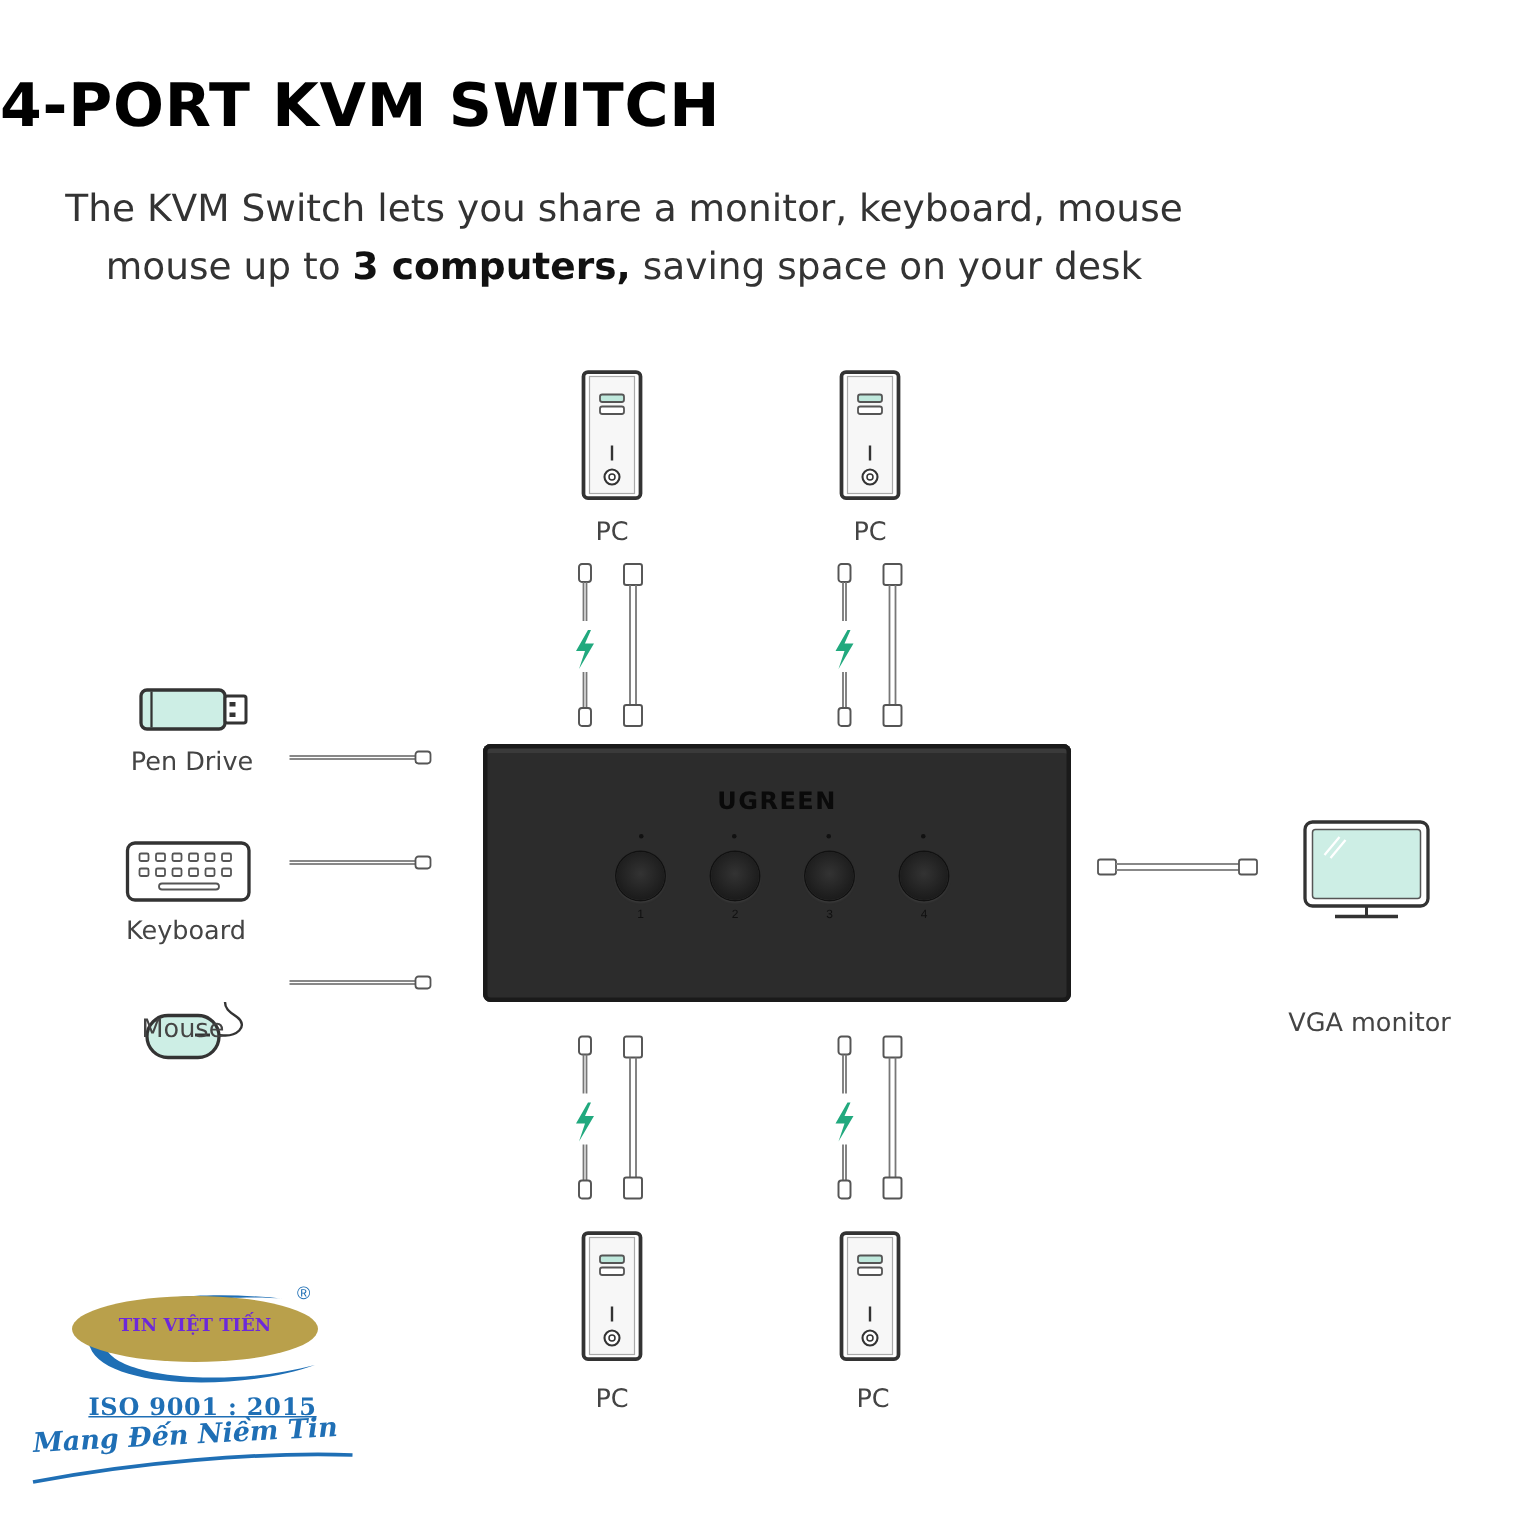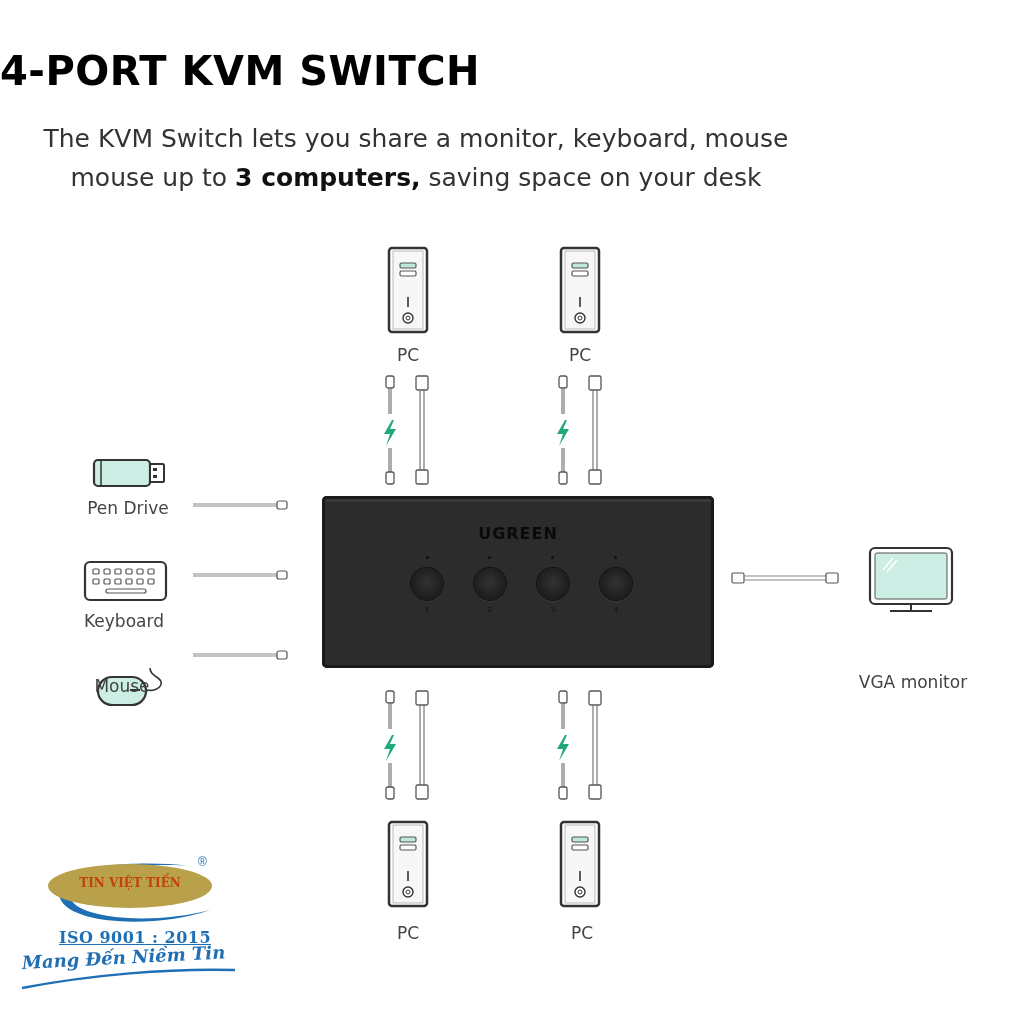--- a/index.html
+++ b/index.html
@@ -149,16 +149,16 @@
   <div class="abs kbtn" style="left:152px;top:72px;"></div>
   <div class="abs kbtn" style="left:215px;top:72px;"></div>
   <div class="abs kbtn" style="left:278px;top:72px;"></div>
 
   <div class="abs knum" style="left:95px;top:109px;">1</div>
   <div class="abs knum" style="left:158px;top:109px;">2</div>
   <div class="abs knum" style="left:221px;top:109px;">3</div>
   <div class="abs knum" style="left:284px;top:109px;">4</div>
 </div>
 
-<div class="abs" style="left:60px;top:876px;width:140px;text-align:center;font-size:12px;font-weight:bold;color:#c2410c;font-family:'DejaVu Serif',serif;">TIN VIỆT TIẾN</div>
+<div class="abs" style="left:60px;top:876px;width:140px;text-align:center;font-size:12px;font-weight:bold;color:#6d28d9;font-family:'DejaVu Serif',serif;">TIN VIỆT TIẾN</div>
 <div class="abs" style="left:198px;top:855px;font-size:12px;color:#1f6fb5;">®</div>
 <div class="abs" style="left:45px;top:928px;width:180px;text-align:center;font-size:16px;font-weight:bold;color:#1f6fb5;font-family:'DejaVu Serif',serif;letter-spacing:0.5px;text-decoration:underline;">ISO 9001 : 2015</div>
 <div class="abs" style="left:22px;top:952px;width:220px;font-size:18px;font-style:italic;font-weight:bold;color:#1f6fb5;font-family:'DejaVu Serif',serif;transform:rotate(-3deg);transform-origin:left center;">Mang Đến Niềm Tin</div>
 
 </body></html>

